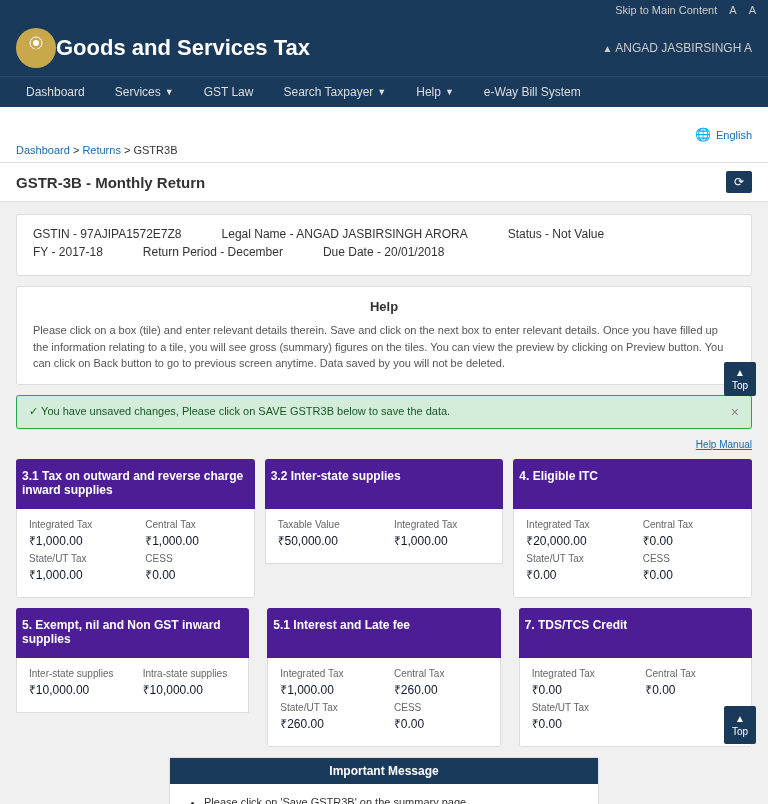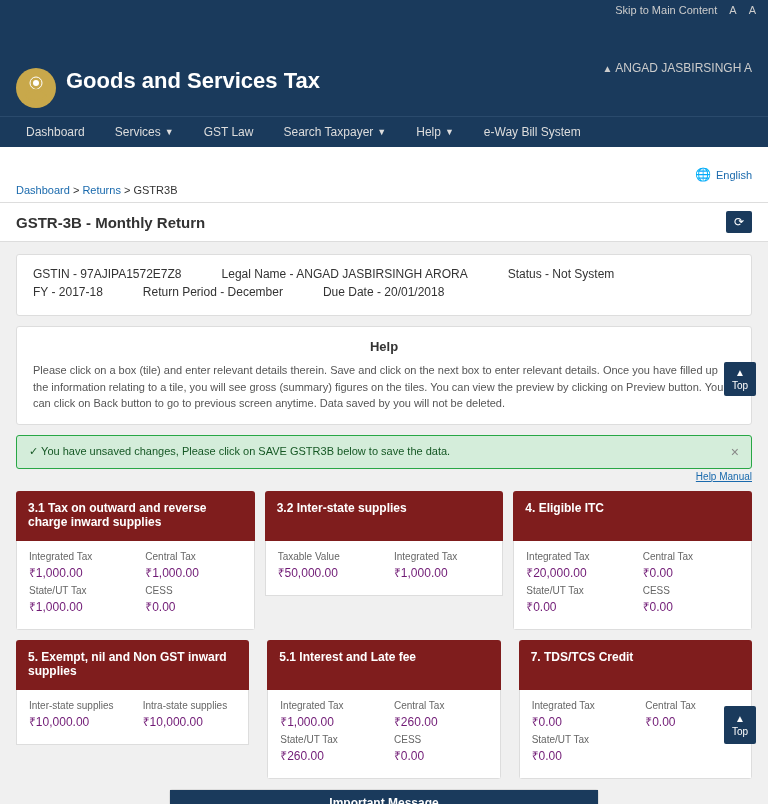--- a/index.html
+++ b/index.html
@@ -3,21 +3,21 @@
   <meta charset="utf-8">
   <style>
     * { box-sizing: border-box; margin: 0; padding: 0; }
     body { font-family: Arial, sans-serif; font-size: 12px; background: #f0f0f0; color: #333; }
 
     
     .top-bar { background: #1a3a5c; padding: 4px 12px; display: flex; justify-content: flex-end; gap: 12px; }
     .top-bar a { color: #ccc; font-size: 11px; text-decoration: none; }
 
     .header { background: #1a3a5c; padding: 8px 16px; display: flex; align-items: center; justify-content: space-between; }
-    .header-left { display: flex; align-items: flex-start; gap: 10px; margin-top: 40px; }
+    .header-left { display: flex; align-items: center; gap: 0; }
     .logo-circle { width: 40px; height: 40px; background: #c8a84b; border-radius: 50%; display: flex; align-items: center; justify-content: center; font-size: 10px; color: white; font-weight: bold; }
     .header-title { color: white; font-size: 22px; font-weight: bold; }
     .header-right { color: #ccc; font-size: 12px; cursor: pointer; }
     .header-right::before { content: "▲ "; font-size: 10px; }
 
     
     .nav { background: #1a3a5c; border-top: 1px solid #2a4a6c; padding: 0 12px; display: flex; gap: 2px; }
     .nav-item { color: #ddd; padding: 8px 14px; cursor: pointer; font-size: 12px; display: flex; align-items: center; gap: 4px; }
     .nav-item .arrow { font-size: 9px; }
 
@@ -41,37 +41,37 @@
     .info-card { background: white; border: 1px solid #ddd; border-radius: 3px; padding: 12px 16px; margin-bottom: 10px; }
     .info-row { display: flex; gap: 40px; margin-bottom: 4px; }
     .info-item { font-size: 12px; color: #333; }
 
     
     .help-box { background: white; border: 1px solid #ddd; border-radius: 3px; padding: 12px 16px; margin-bottom: 10px; }
     .help-box .help-title { text-align: center; font-size: 13px; font-weight: bold; margin-bottom: 8px; color: #333; }
     .help-box p { font-size: 11px; color: #555; line-height: 1.5; }
 
     
-    .alert { background: #d4edda; border: 1px solid #28a745; border-radius: 3px; padding: 8px 12px; display: flex; justify-content: space-between; align-items: center; font-size: 11px; color: #155724; text-align: right; }
+    .alert { background: #d4edda; border: 1px solid #28a745; border-radius: 3px; padding: 8px 12px; margin-bottom: 8px; display: flex; justify-content: space-between; align-items: center; font-size: 11px; color: #155724; text-align: right; }
     .alert .close-x { cursor: pointer; color: #888; font-size: 14px; }
 
     
     .help-manual-row { text-align: right; margin-bottom: 8px; }
     .help-manual-link { color: #1a6aad; font-size: 10px; text-decoration: underline; cursor: pointer; }
 
     
     .tiles-grid { display: grid; grid-template-columns: 1fr 1fr 1fr; gap: 10px; margin-bottom: 10px; }
 
     .tile { border-radius: 3px; overflow: hidden; cursor: pointer; }
-    .tile-header { background: #7f1d1d; color: white; padding: 10px 12px; font-size: 12px; font-weight: bold; min-height: 50px; display: flex; align-items: flex-start; }
+    .tile-header { background: #4c1d95; color: white; padding: 10px 6px; font-size: 12px; font-weight: bold; min-height: 50px; display: flex; align-items: flex-start; }
     .tile-body { background: white; border: 1px solid #ddd; border-top: none; padding: 10px 12px; }
     .tile-row { display: flex; gap: 20px; margin-bottom: 4px; }
     .tile-item { flex: 1; }
     .tile-item .label { font-size: 10px; color: #666; margin-bottom: 2px; }
-    .tile-item .value { font-size: 12px; color: #701a75; }
+    .tile-item .value { font-size: 12px; color: #0f172a; }
 
     
     .tiles-grid-2 { display: grid; grid-template-columns: 1fr 1fr 1fr; gap: 18px; margin-bottom: 10px; }
 
     
     .important-msg { background: white; border: 1px solid #ddd; border-radius: 3px; margin-bottom: 14px; max-width: 430px; margin-left: auto; margin-right: auto; }
     .important-msg-header { background: #1a3a5c; color: white; padding: 6px 12px; text-align: center; font-size: 12px; font-weight: bold; }
     .important-msg-body { padding: 10px 16px; font-size: 11px; color: #333; line-height: 1.6; }
     .important-msg-body ul { padding-left: 18px; }
     .important-msg-body li { margin-bottom: 3px; }
@@ -152,21 +152,21 @@
 
   <div class="info-card">
     <div class="info-row">
       <span class="info-item">
         <span>GSTIN</span> - <span>97AJIPA1572E7Z8</span>
       </span>
       <span class="info-item">
         <span>Legal Name</span> - <span>ANGAD JASBIRSINGH ARORA</span>
       </span>
       <span class="info-item">
-        <span>Status</span> - <span>Not System</span>
+        <span>Status</span> - <span>Not Value</span>
       </span>
     </div>
     <div class="info-row">
       <span class="info-item">
         <span>FY</span> - <span>2017-18</span>
       </span>
       <span class="info-item">
         <span>Return Period</span> - <span>December</span>
       </span>
       <span class="info-item">

